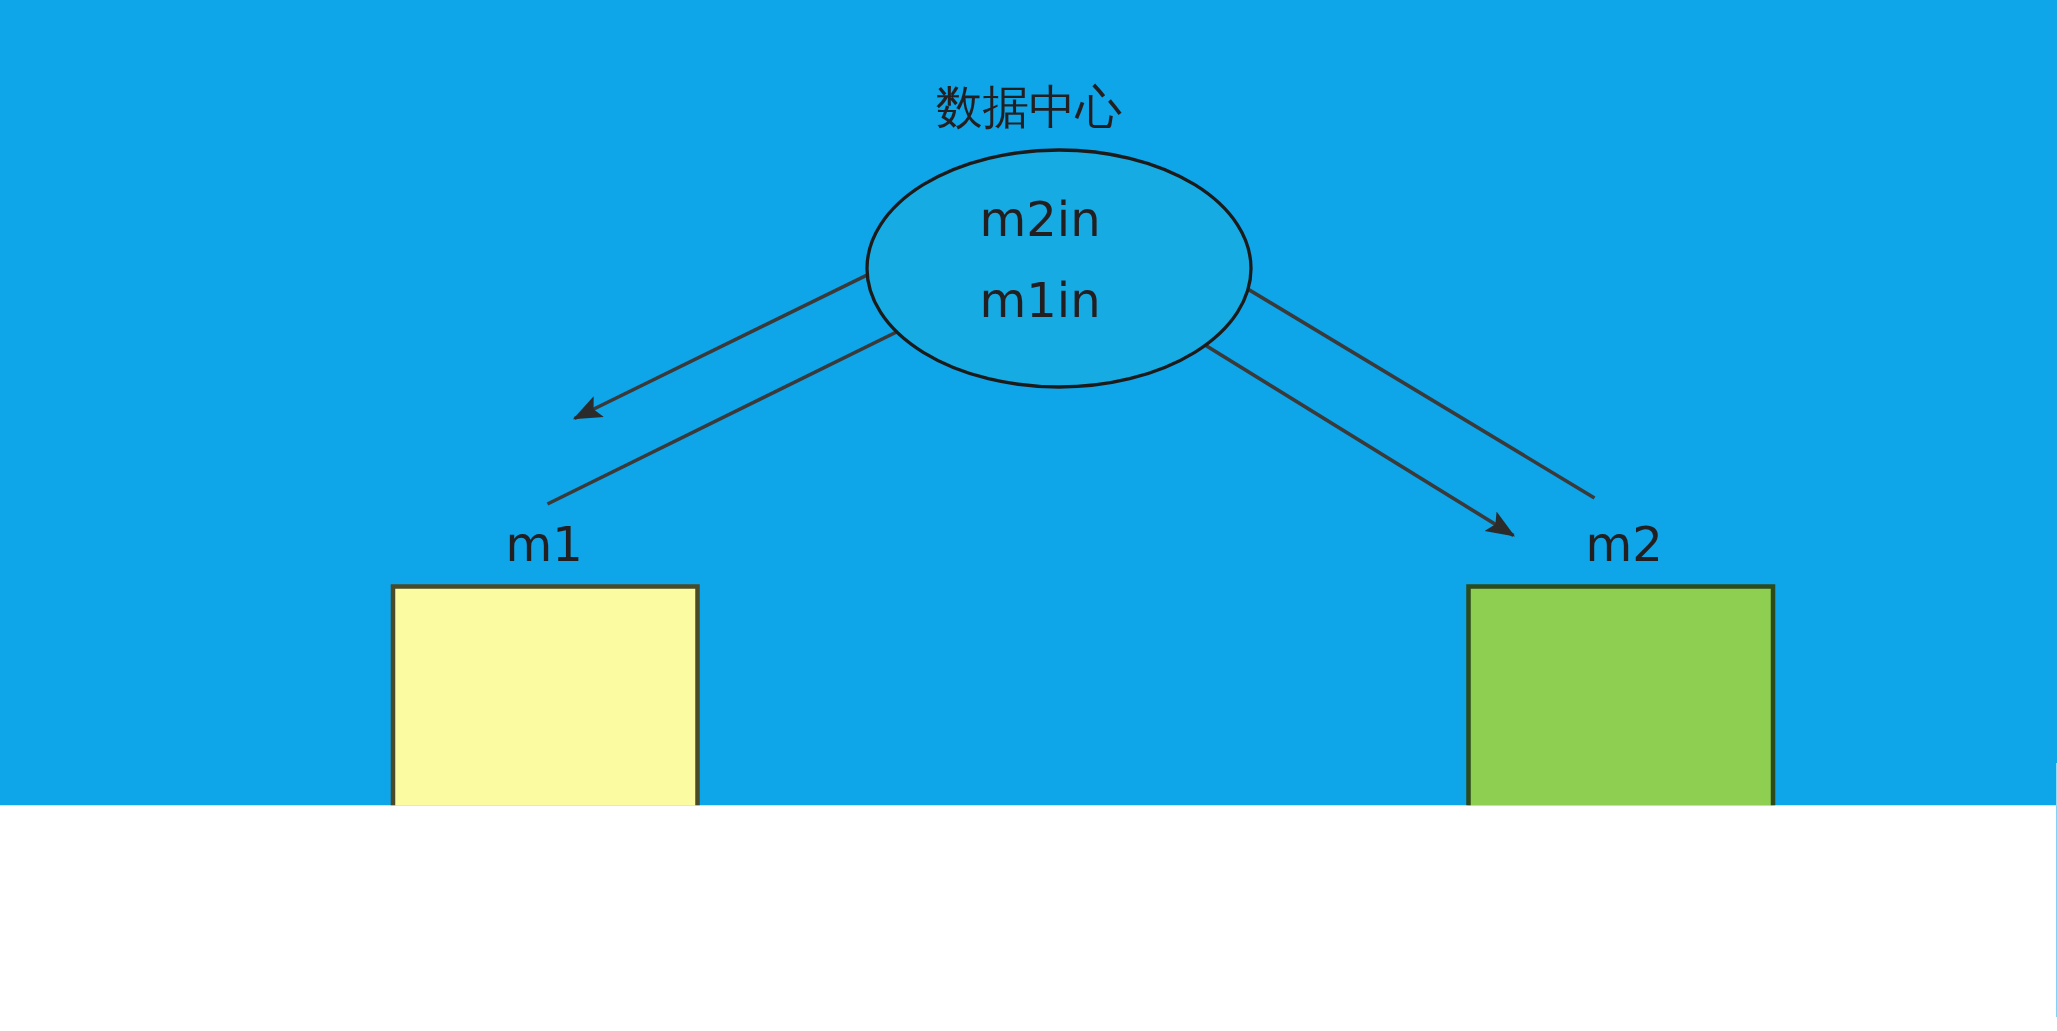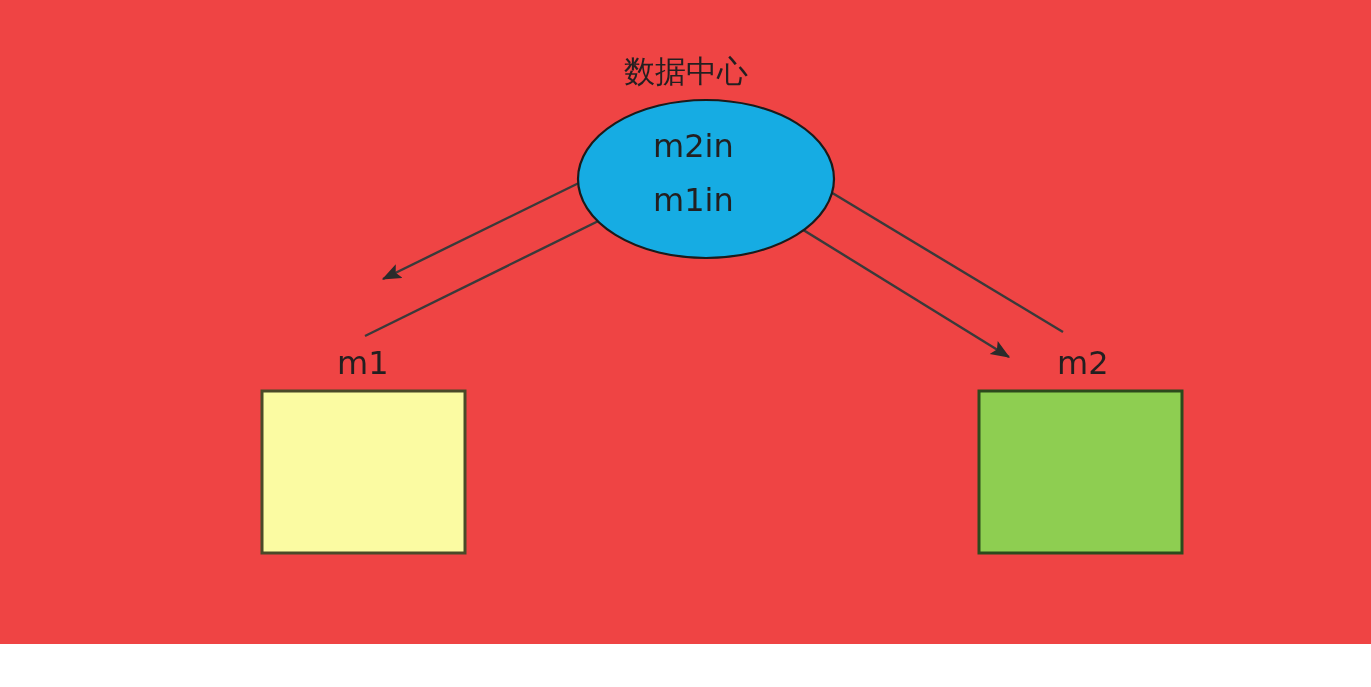--- a/index.html
+++ b/index.html
@@ -40,21 +40,21 @@
   }
   .edge-line {
     stroke: #3a3a3a;
     stroke-width: 2.4;
     fill: none;
   }
 </style>
 </head>
 <body>
 
-<div id="canvas" style="width: 1371px; height: 644px; background: #ef4444;">
+<div id="canvas" style="width: 1371px; height: 537px; background: #0ea5e9;">
   <svg id="diagram-svg" viewBox="0 0 1371 687">
     <defs>
       <marker id="arrowhead" markerWidth="9" markerHeight="9" refX="7.5" refY="3.2" orient="auto" markerUnits="strokeWidth">
         <path d="M0,0 L8,3.2 L0,6.4 L1.6,3.2 z" fill="#2b2b2b"></path>
       </marker>
     </defs>
 
     <g>
       <line id="edge-0" class="edge-line" marker-end="url(#arrowhead)" x1="640" y1="153" x2="383" y2="279" stroke="#3a3a3a"></line>
       <line id="edge-1" class="edge-line" marker-end="url(#arrowhead)" x1="365" y1="336" x2="641" y2="200" stroke="#3a3a3a"></line>

